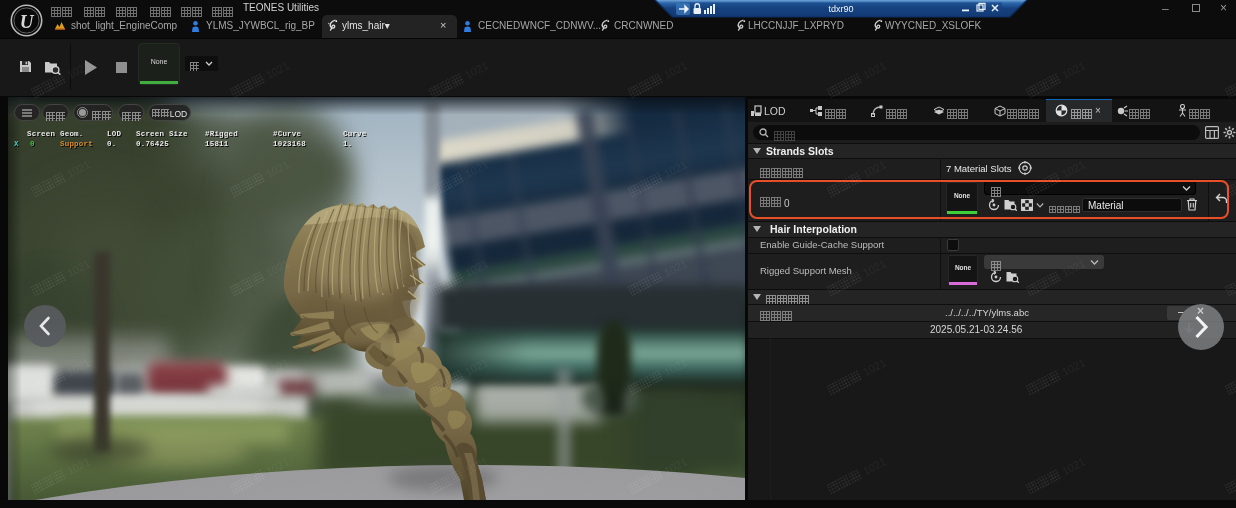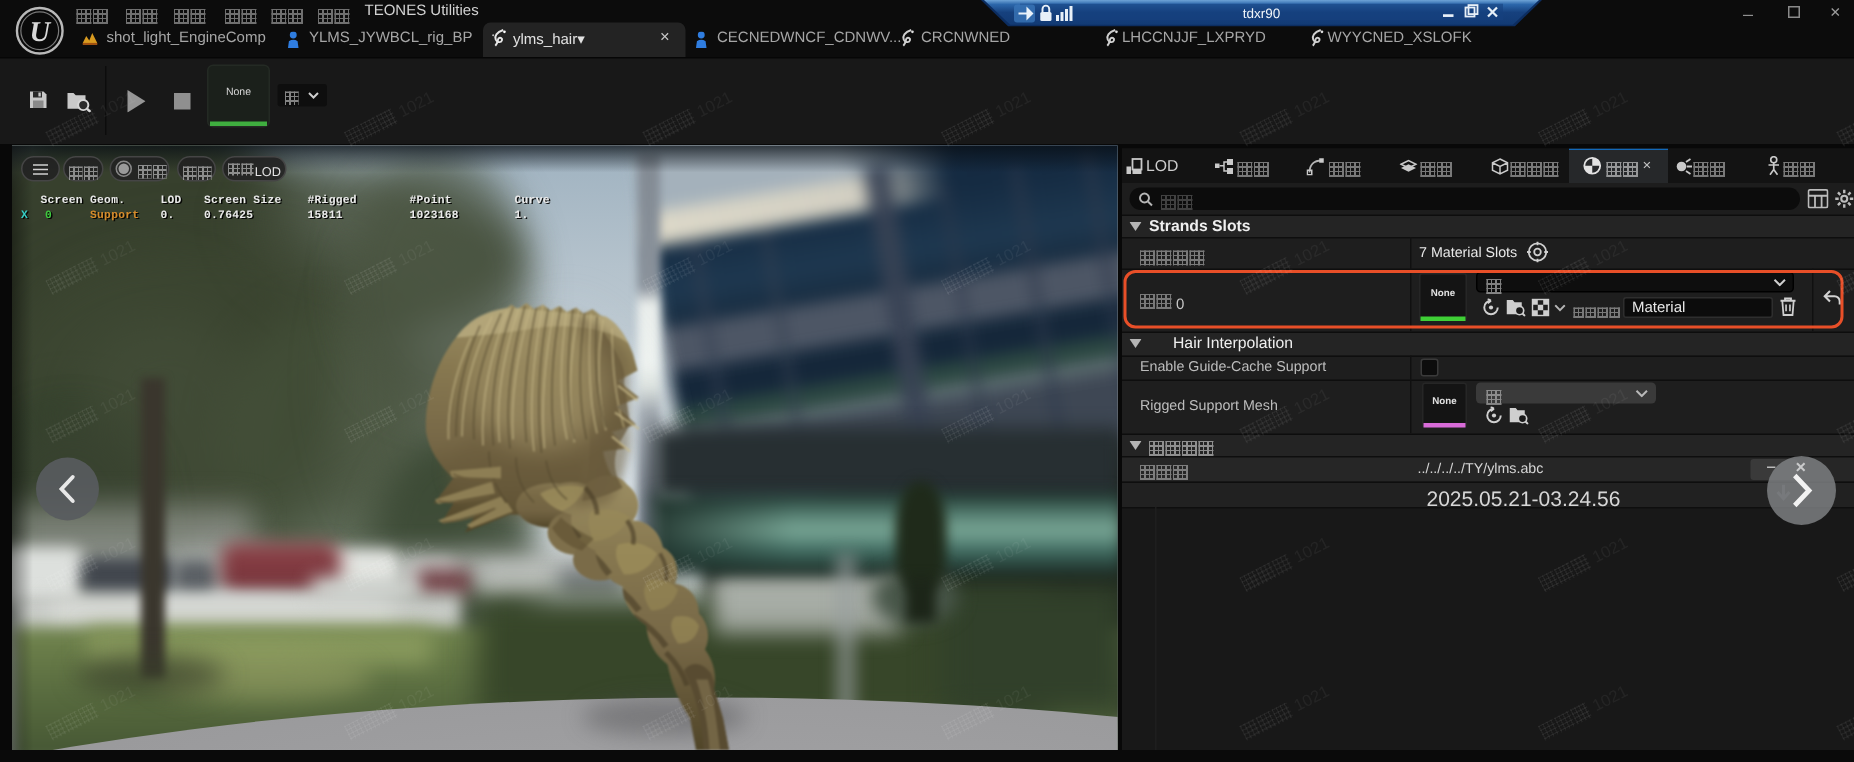--- a/index.html
+++ b/index.html
@@ -368,21 +368,21 @@
  <div class="abs" style="left:84px;top:10px;color:#e2e2e2"><span class="g g9"></span><span class="g g9" style="margin:0"></span></div>
  <div class="abs" style="left:110px;top:7px;width:26px;height:17px;border-radius:9px;background:rgba(34,34,34,.9);border:1px solid #454545;color:#e2e2e2;text-align:center;padding-top:3px"><span class="g g9"></span><span class="g g9" style="margin:0"></span></div>
  <div class="abs" style="left:140px;top:7px;width:43px;height:17px;border-radius:9px;background:rgba(34,34,34,.9);border:1px solid #454545;color:#e2e2e2;font-size:8.5px;text-align:center;padding-top:3.5px"><span class="g g8"></span><span class="g g8"></span>LOD</div>
 
  <div class="abs" style="left:0;top:33px;width:420px;font-family:'Liberation Mono',monospace;font-size:7.5px;font-weight:bold;color:#e9e9e9;text-shadow:1px 1px 0 rgba(0,0,0,.9);letter-spacing:.2px">
   <span class="abs" style="left:19px">Screen</span>
         <span class="abs" style="left:52px">Geom.</span>
         <span class="abs" style="left:99px">LOD</span>
         <span class="abs" style="left:128px">Screen Size</span>
         <span class="abs" style="left:197px">#Rigged</span>
-        <span class="abs" style="left:265px">#Point</span>
+        <span class="abs" style="left:265px">#Curve</span>
         <span class="abs" style="left:335px">Curve</span>
  </div>
  <div class="abs" style="left:0;top:43px;width:420px;font-family:'Liberation Mono',monospace;font-size:7.5px;font-weight:bold;color:#e9e9e9;text-shadow:1px 1px 0 rgba(0,0,0,.9);letter-spacing:.2px">
   <span class="abs" style="left:6px;color:#35d0c8">X</span>
         <span class="abs" style="left:22px;color:#3ec93e">0</span>
         <span class="abs" style="left:52px;color:#d78b2a">Support</span>
         <span class="abs" style="left:99px">0.</span>
         <span class="abs" style="left:128px">0.76425</span>
         <span class="abs" style="left:197px">15811</span>
         <span class="abs" style="left:265px">1023168</span>
@@ -529,21 +529,21 @@
  <svg class="abs" style="left:467px;top:94px" width="13" height="11" viewBox="0 0 13 11">
         <path d="M5 1 L1.5 4.5 L5 8 M1.5 4.5 H8 A3.5 3.5 0 0 1 11.5 8 V10" stroke="#d2d2d2" stroke-width="1.4" fill="none"></path>
       </svg>
 
  <div class="abs" style="left:1px;top:81px;width:480px;height:39px;border:2.5px solid #e84f28;border-radius:8px"></div>
 
  <div class="abs" style="left:0;top:122px;width:488px;height:16px;background:#242424;border-top:1px solid #0d0d0d"></div>
  <svg class="abs" style="left:5px;top:127px" width="8" height="6" viewBox="0 0 8 6">
         <path d="M0 0 L8 0 L4 6 Z" fill="#b5b5b5"></path>
       </svg>
- <div class="abs" style="left:34px;top:124px;color:#efefef;font-size:10.5px;font-weight:normal">Hair Interpolation</div>
+ <div class="abs" style="left:22px;top:124px;color:#efefef;font-size:10.5px;font-weight:bold">Hair Interpolation</div>
 
  <div class="abs" style="left:0;top:138px;width:488px;height:16px;background:#1e1e1e;border-top:1px solid #0e0e0e"></div>
  <div class="abs" style="left:192px;top:138px;width:1px;height:16px;background:#101010"></div>
  <div class="abs" style="left:12px;top:140px;color:#bdbdbd;font-size:9.5px">Enable Guide-Cache Support</div>
  <div class="abs" style="left:199px;top:140px;width:12px;height:12px;background:#0d0d0d;border:1px solid #3a3a3a;border-radius:2px"></div>
 
  <div class="abs" style="left:0;top:154px;width:488px;height:36px;background:#1e1e1e;border-top:1px solid #0e0e0e"></div>
  <div class="abs" style="left:192px;top:154px;width:1px;height:36px;background:#101010"></div>
  <div class="abs" style="left:12px;top:166px;color:#bdbdbd;font-size:9.5px">Rigged Support Mesh</div>
  <div class="abs" style="left:200px;top:156px;width:30px;height:30px;background:#141414;border:1px solid #262626;border-radius:2px"></div>
@@ -571,21 +571,21 @@
       </svg>
  <div class="abs" style="left:18px;top:192px;color:#e8e8e8"><span class="g g10"></span><span class="g g10"></span><span class="g g10"></span><span class="g g10" style="margin:0"></span></div>
 
  <div class="abs" style="left:0;top:205px;width:488px;height:17px;background:#262626;border-top:1px solid #0e0e0e"></div>
  <div class="abs" style="left:12px;top:208px;color:#c6c6c6"><span class="g g10"></span><span class="g g10"></span><span class="g g10" style="margin:0"></span></div>
  <div class="abs" style="left:197px;top:208px;color:#d6d6d6;font-size:9.5px">../../../../TY/ylms.abc</div>
  <div class="abs" style="left:419px;top:207px;width:31px;height:14px;background:#3a3a3a;border-radius:2px"></div>
  <div class="abs" style="left:430px;top:207px;color:#e8e8e8;font-size:10px">–</div>
 
  <div class="abs" style="left:0;top:222px;width:488px;height:17px;background:#212121;border-top:1px solid #0e0e0e"></div>
- <div class="abs" style="left:203px;top:225px;color:#d6d6d6;font-size:14px">2025.05.21-03.24.56</div>
+ <div class="abs" style="left:182px;top:225px;color:#d6d6d6;font-size:10px">2025.05.21-03.24.56</div>
  <div class="abs" style="left:0;top:239px;width:488px;height:1px;background:#0e0e0e"></div>
  <div class="abs" style="left:22px;top:239px;width:1px;height:162px;background:#1e1e1e"></div>
 
  <svg class="abs" style="left:436px;top:224px" width="10" height="12" viewBox="0 0 10 12">
         <path d="M5 0 V8 M1 5 L5 9.5 L9 5" stroke="#4e5052" stroke-width="2" fill="none"></path>
       </svg>
 </div>
 
 <div class="abs" style="left:1178px;top:304px;width:46px;height:46px;border-radius:50%;background:rgba(128,130,133,.82)"></div>
 <svg class="abs" style="left:1178px;top:304px" width="46" height="46" viewBox="0 0 46 46">

